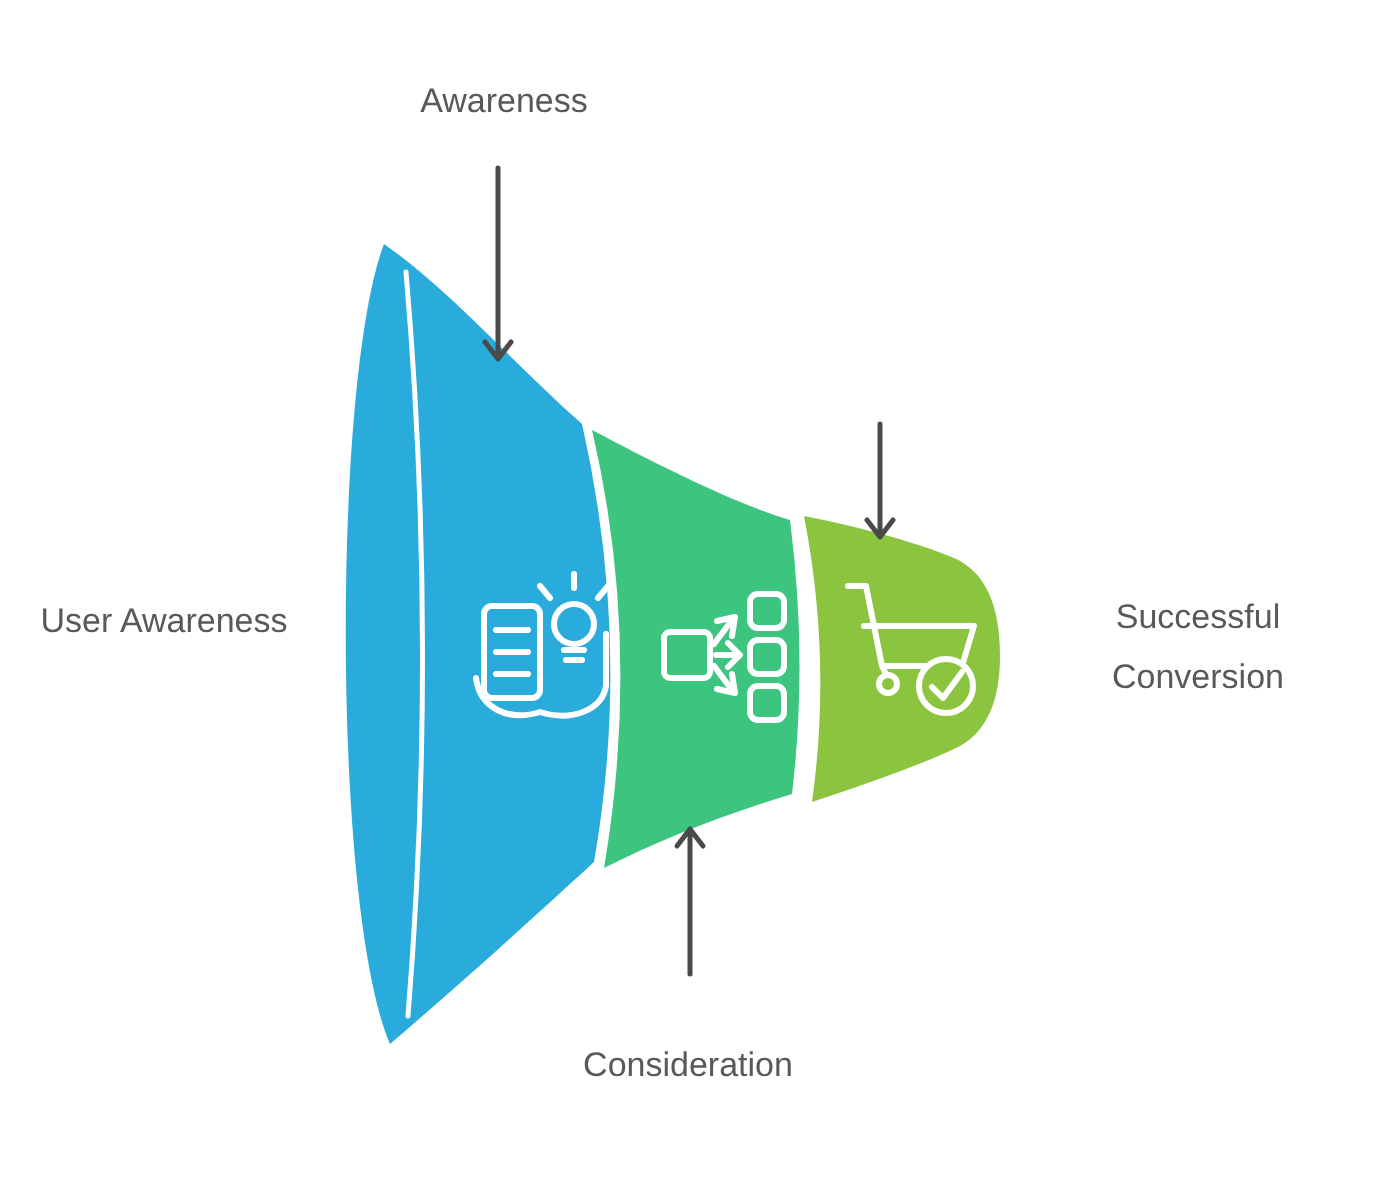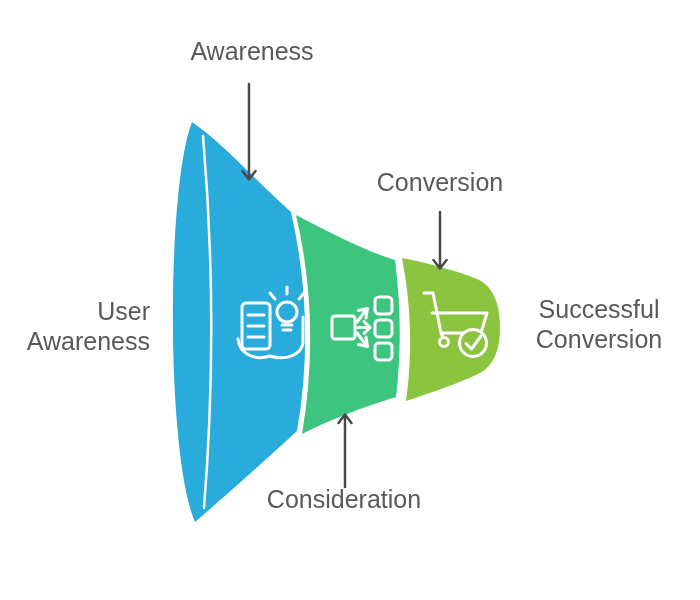--- a/index.html
+++ b/index.html
@@ -7,31 +7,31 @@
     position:relative;
     width:700px;height:600px;
     background:#ffffff;
     font-family:"Liberation Sans", sans-serif;
     overflow:hidden;
   }
   #funnel-svg{position:absolute;left:0;top:0;}
   .label{
     position:absolute;
     color:#595959;
-    font-size:25px;
+    font-size:17px;
     line-height:30px;
     white-space:nowrap;
   }
   .label.wrap{white-space:normal;}
   .center{text-align:center;}
-  .right{text-align:right;}
+  .right{text-align:center;}
   .left{text-align:center;}
   #awareness-label{left:152px;top:36px;width:200px;}
   #conversion-label{left:340px;top:167px;width:200px;}
-  #consideration-label{left:244px;top:484px;width:200px;}
+  #consideration-label{left:244px;top:518px;width:200px;}
   #user-awareness-label{left:14px;top:296px;width:136px;}
   #successful-conversion-label{left:524px;top:294px;width:150px;}
 </style>
 </head>
 <body>
 
 <div id="stage">
 
   <svg id="funnel-svg" width="700" height="600" viewBox="0 0 700 600">
 
@@ -84,20 +84,19 @@
 
     <g fill="none" stroke-width="2.5" stroke-linecap="round" stroke-linejoin="round" stroke="#4a4a4a">
       <path d="M249,84 L249,179 M242.5,171 L249,179.5 L255.5,171"></path>
       <path d="M440,212 L440,268 M433.5,260 L440,268.5 L446.5,260"></path>
       <path d="M345,487 L345,415 M338.5,423 L345,414.5 L351.5,423"></path>
     </g>
   </svg>
 
   <div id="awareness-label" class="label center">Awareness</div>
 
-  <div id="conversion-label" class="label center">Conversion</div>
 
   <div id="consideration-label" class="label center">Consideration</div>
 
   <div id="user-awareness-label" class="label wrap right">User Awareness</div>
 
   <div id="successful-conversion-label" class="label wrap left">Successful Conversion</div>
 </div>
 
 </body></html>

